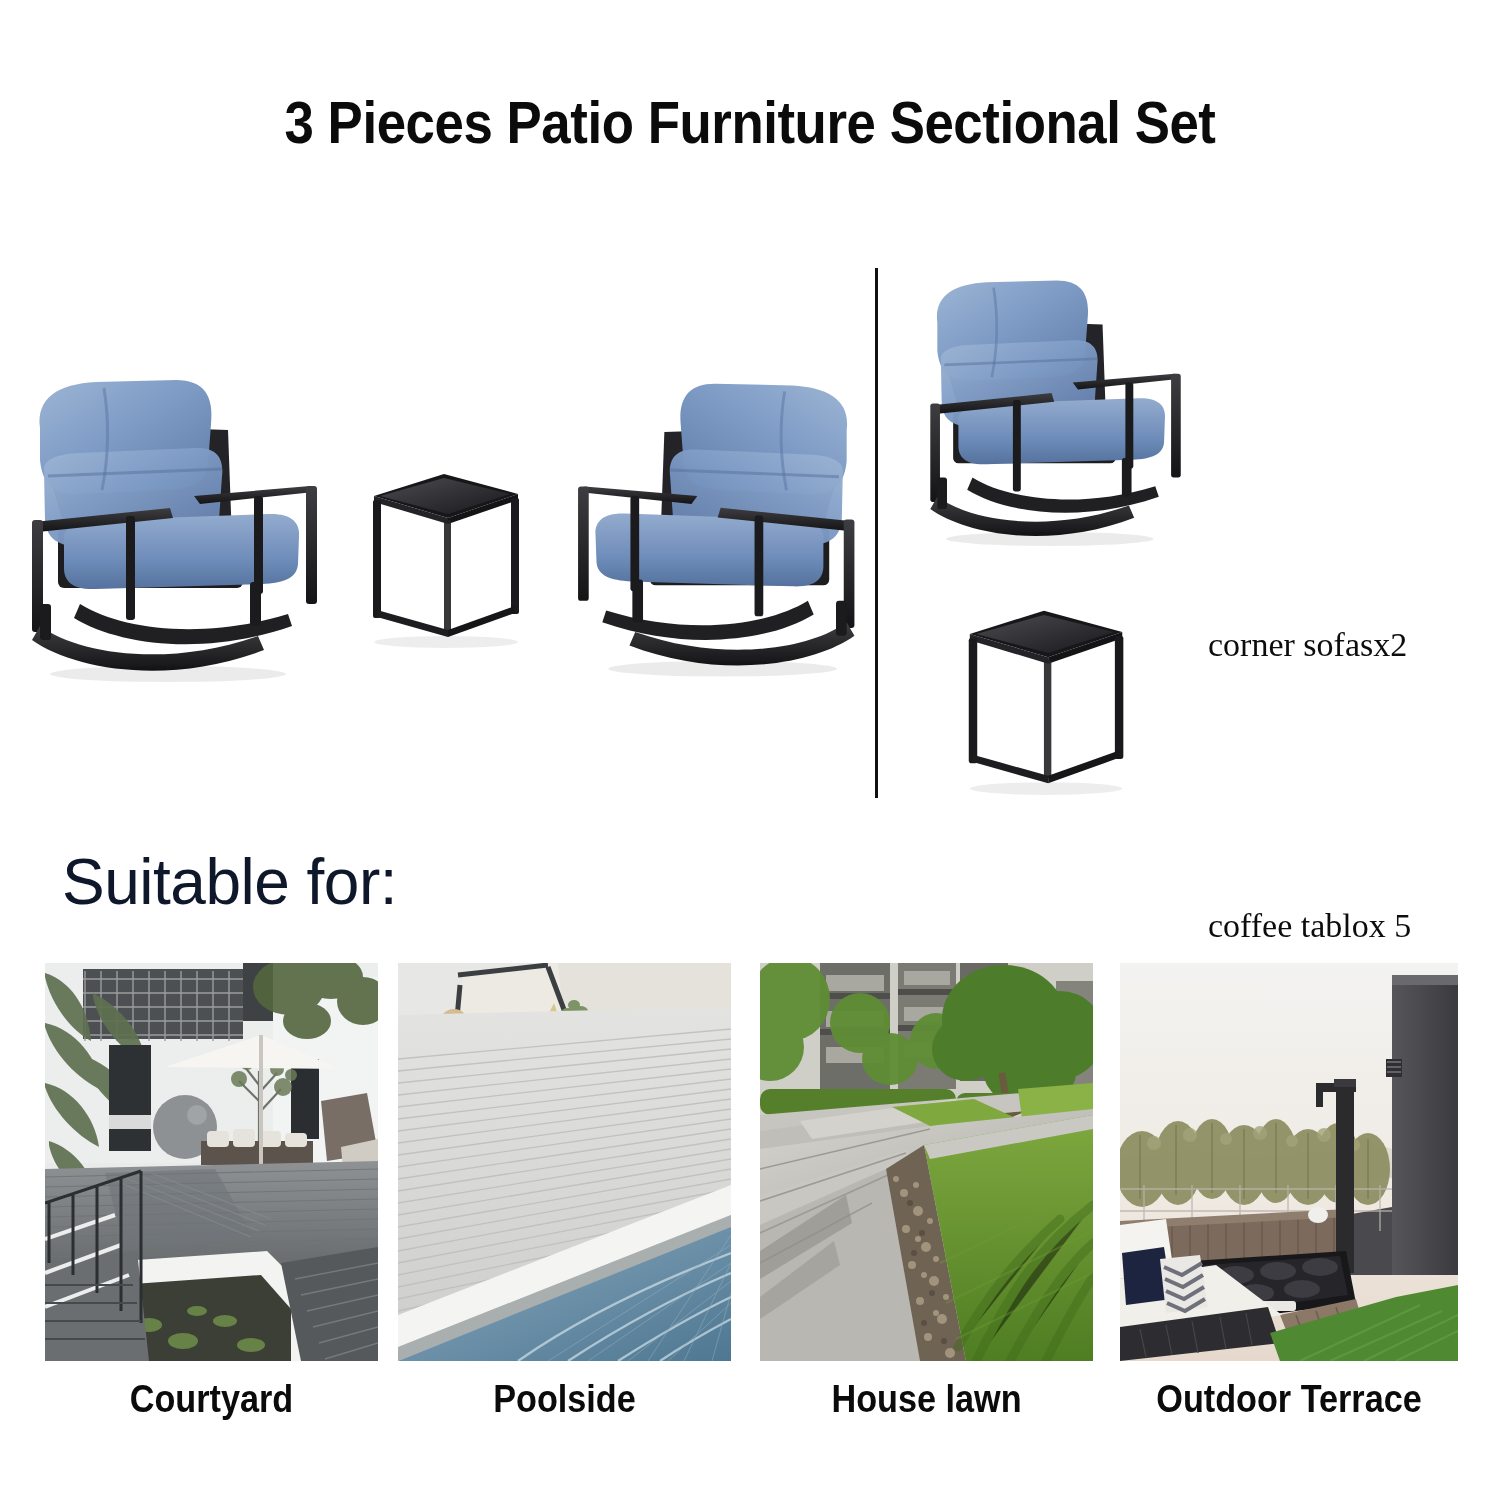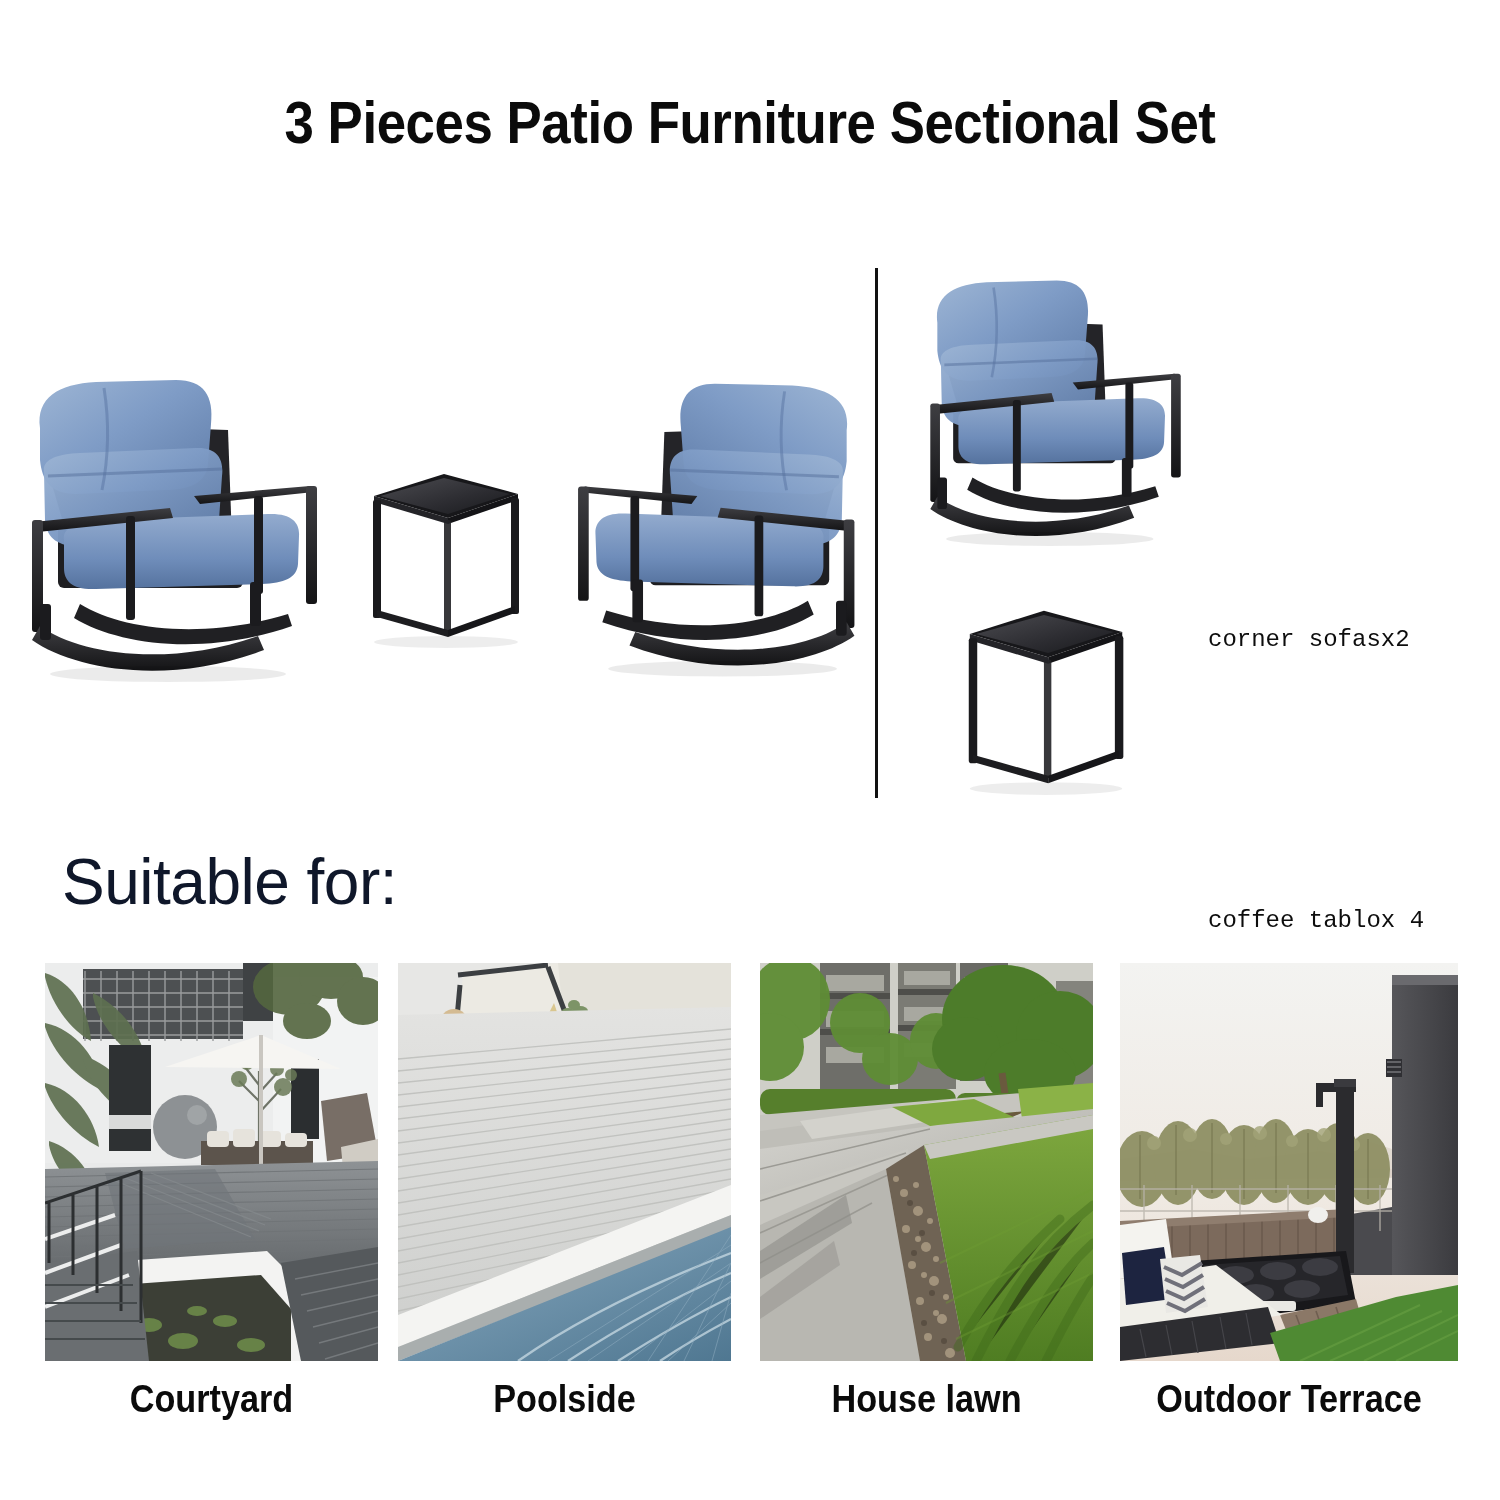--- a/index.html
+++ b/index.html
@@ -25,22 +25,22 @@
   #coffee-table-main{left:360px;top:212px;width:170px;height:190px;}
   #chair-middle{left:548px;top:122px;width:320px;height:320px;}
   #divider{
     position:absolute;left:875px;top:18px;width:3px;height:530px;
     background:#111;
   }
   #chair-right{left:918px;top:20px;width:290px;height:280px;}
   #coffee-table-right{left:955px;top:348px;width:180px;height:180px;}
 
   .legend{
-    position:absolute;font-size:24px;color:#0d0d0d;white-space:nowrap;
-    font-family:Liberation Mono, monospace;
+    position:absolute;font-size:34px;color:#0d0d0d;white-space:nowrap;
+    font-family:Liberation Serif, serif;
   }
   #legend-sofas{left:1208px;top:376px;}
   #legend-table{left:1208px;top:657px;}
 
   
   #suitable-heading{
     position:absolute;left:62px;top:845px;
     font-size:64px;font-weight:400;color:#0f172a;letter-spacing:-0.5px;
     font-family:"Liberation Sans","DejaVu Sans",sans-serif;
   }
@@ -253,21 +253,21 @@
         <rect x="13" y="38" width="8" height="118" rx="2" fill="#1a1a1d"></rect>
         <rect x="151" y="36" width="8" height="116" rx="2" fill="#1a1a1d"></rect>
         <rect x="84" y="58" width="7" height="112" rx="2" fill="#222226" opacity="0.9"></rect>
         <path d="M17 148 L88 168 L88 175 L17 155 Z" fill="#1d1d20"></path>
         <path d="M155 144 L88 168 L88 175 L155 151 Z" fill="#161619"></path>
         <ellipse cx="86" cy="180" rx="72" ry="6" fill="#000" opacity="0.07"></ellipse>
       </svg>
     </div>
 
     <div class="legend" id="legend-sofas">corner sofasx2</div>
-    <div class="legend" id="legend-table">coffee tablox 4</div>
+    <div class="legend" id="legend-table">coffee tablox 5</div>
   </div>
 
   <div id="suitable-heading">Suitable for:</div>
 
   <div id="gallery">
 
     <div class="scene" id="scene-0">
       <svg viewBox="0 0 333 398" preserveAspectRatio="none" xmlns="http://www.w3.org/2000/svg">
         <defs>
           <linearGradient id="deckG" x1="0" y1="0" x2="0" y2="1">

